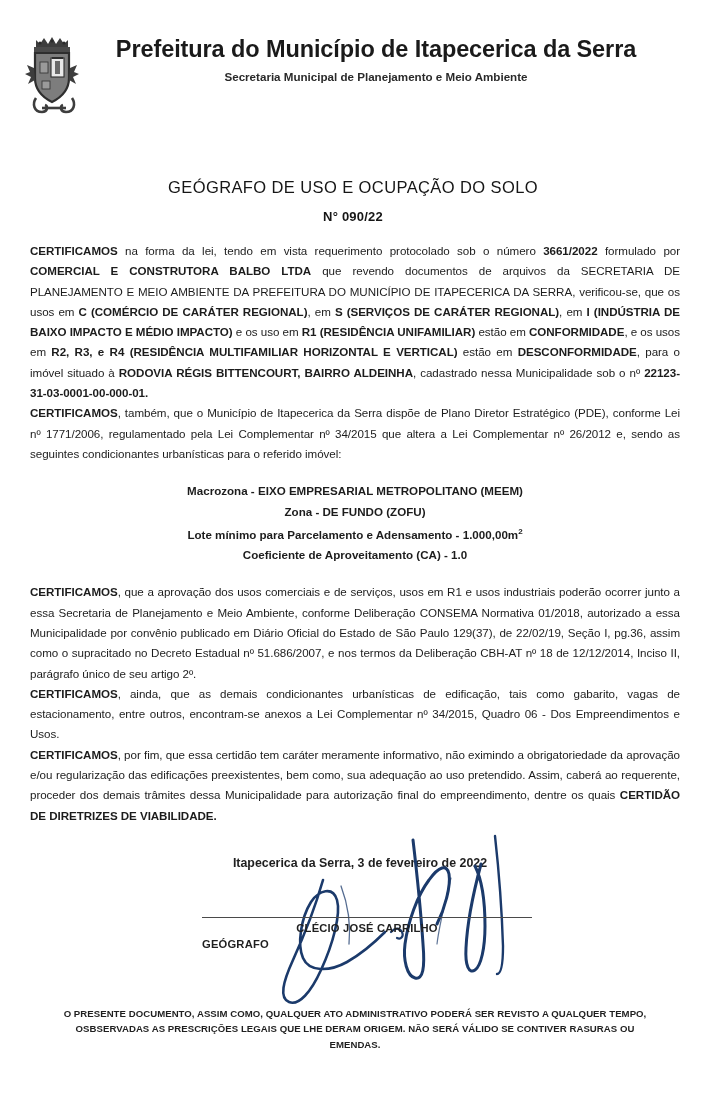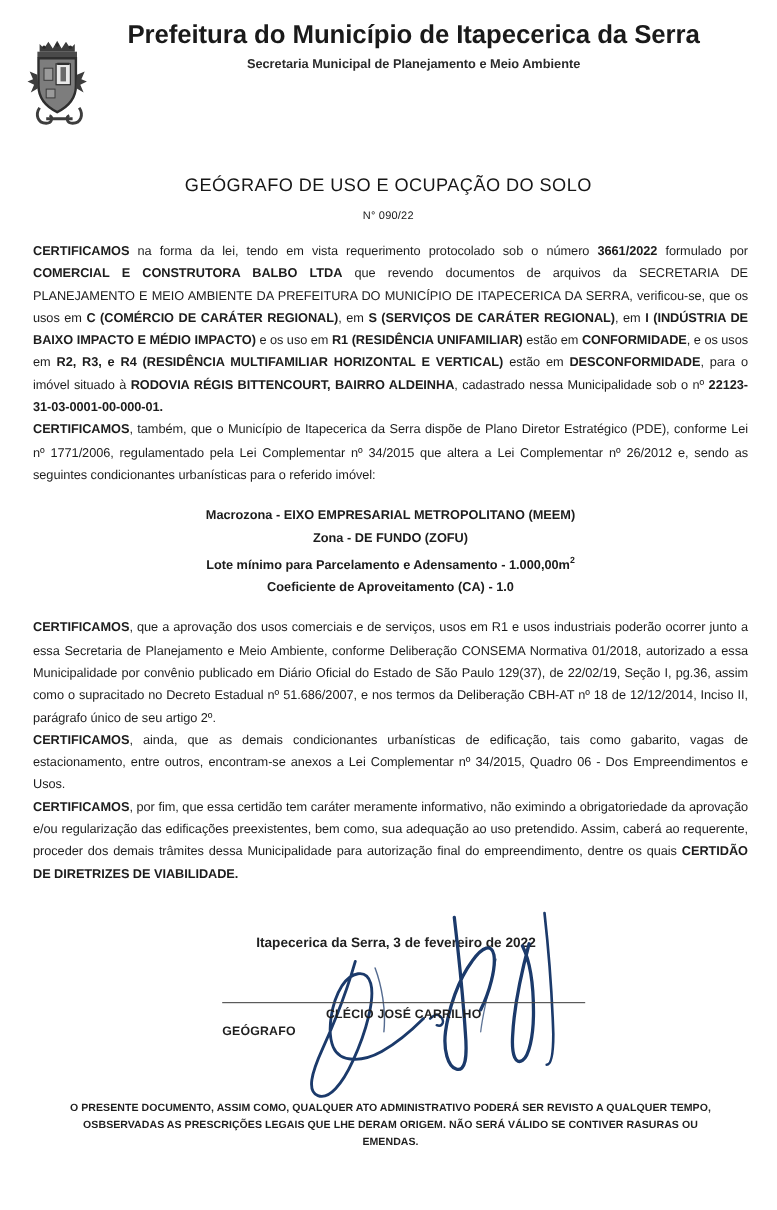--- a/index.html
+++ b/index.html
@@ -14,21 +14,21 @@
     height: 1100px;
     background: #ffffff;
     overflow: hidden;
     font-family: "Liberation Sans", sans-serif;
     color: #1b1b1b;
   }
 
   
   .header {
     position: relative;
-    padding-top: 18px;
+    padding-top: 36px;
     height: 108px;
   }
   .crest {
     position: absolute;
     left: 22px;
     top: 34px;
     width: 64px;
     height: 82px;
   }
   .header-text {
@@ -62,22 +62,22 @@
   .doc-title {
     text-align: center;
     font-size: 16.5px;
     font-weight: 400;
     letter-spacing: 0.4px;
     color: #161616;
     margin-top: 34px;
   }
   .doc-number {
     text-align: center;
-    font-size: 10px;
-    font-weight: 400;
+    font-size: 13px;
+    font-weight: 700;
     letter-spacing: 0.2px;
     color: #161616;
     margin-top: 12px;
   }
 
   
   .body {
     margin: 17px 26px 0 30px;
   }
   p.para {
@@ -100,21 +100,21 @@
     font-weight: 700;
     color: #1c1c1c;
     text-align: center;
   }
   .cond-list div { white-space: nowrap; }
   .cond-list sup { font-size: 8px; vertical-align: super; }
 
   
   .sig-area {
     position: relative;
-    margin-top: 45px;
+    margin-top: 30px;
     height: 120px;
   }
   .sig-city {
     text-align: center;
     font-size: 12.4px;
     font-weight: 700;
     color: #1f1f1f;
     padding-left: 10px;
   }
   .sig-line {

